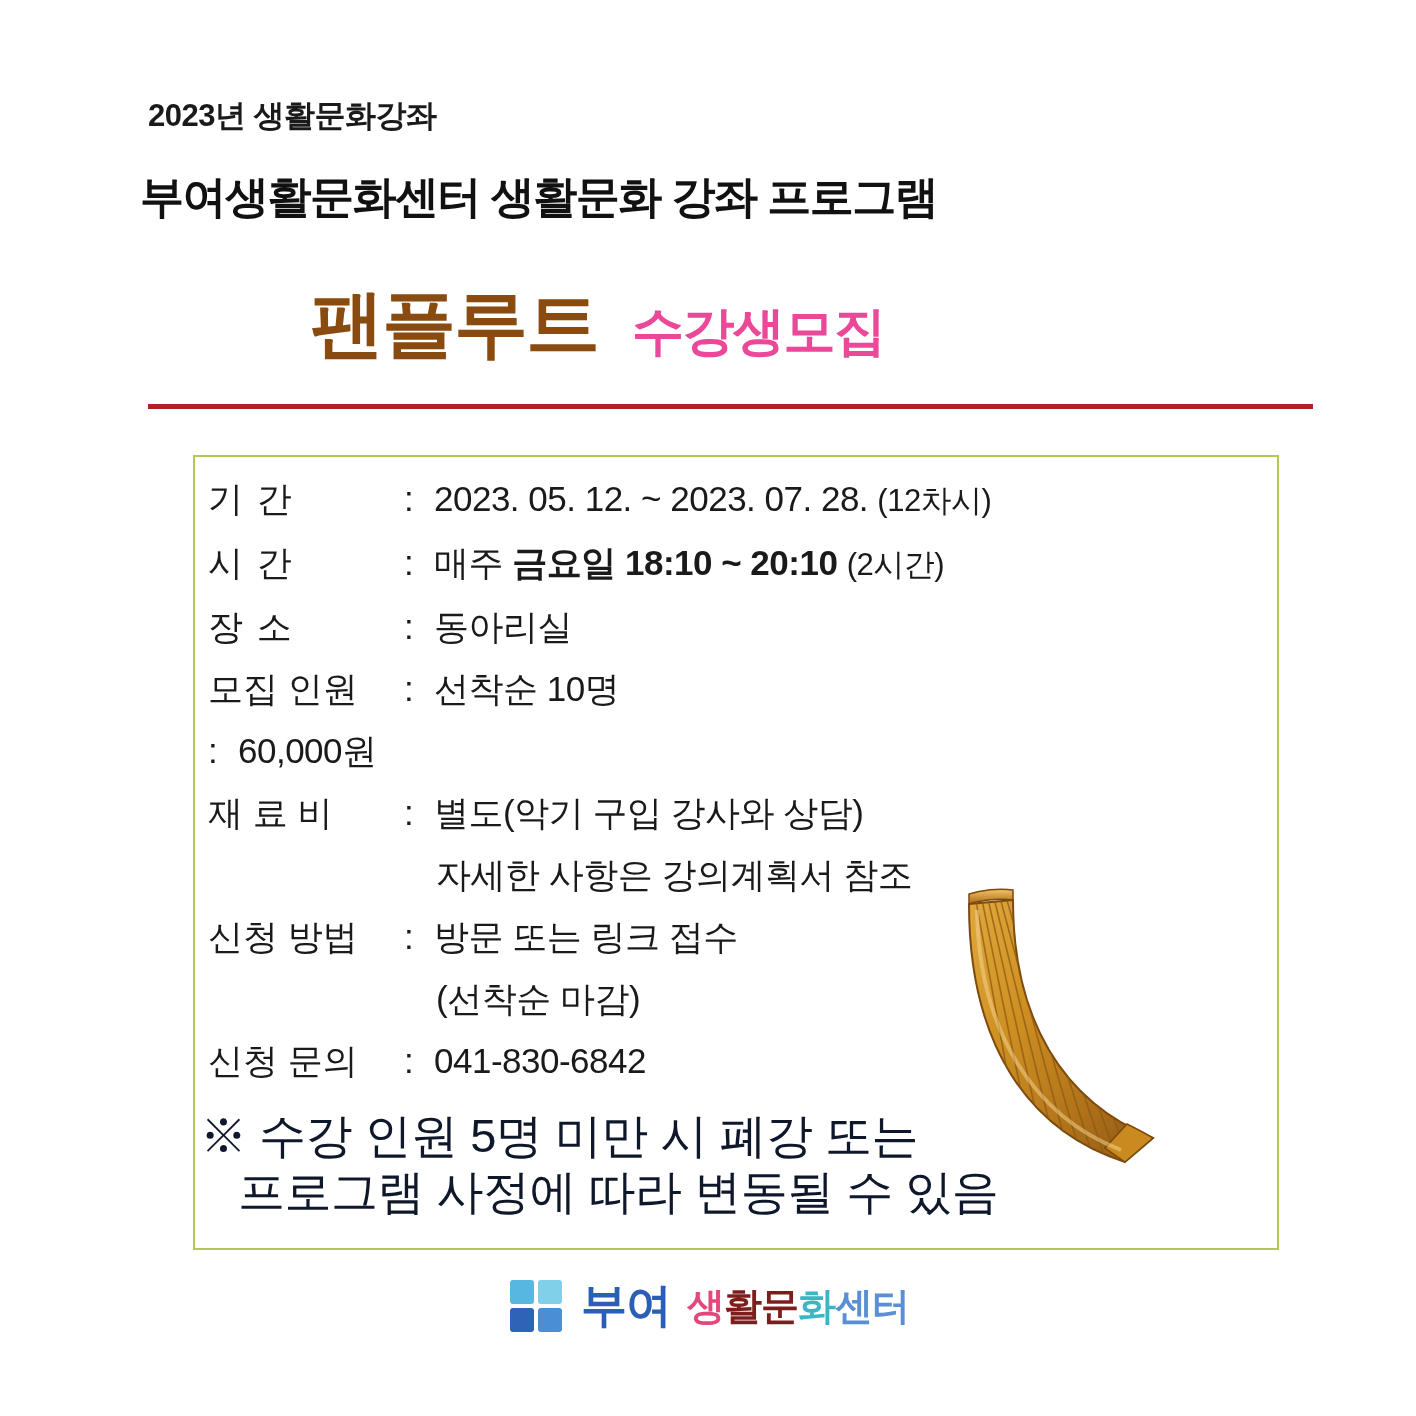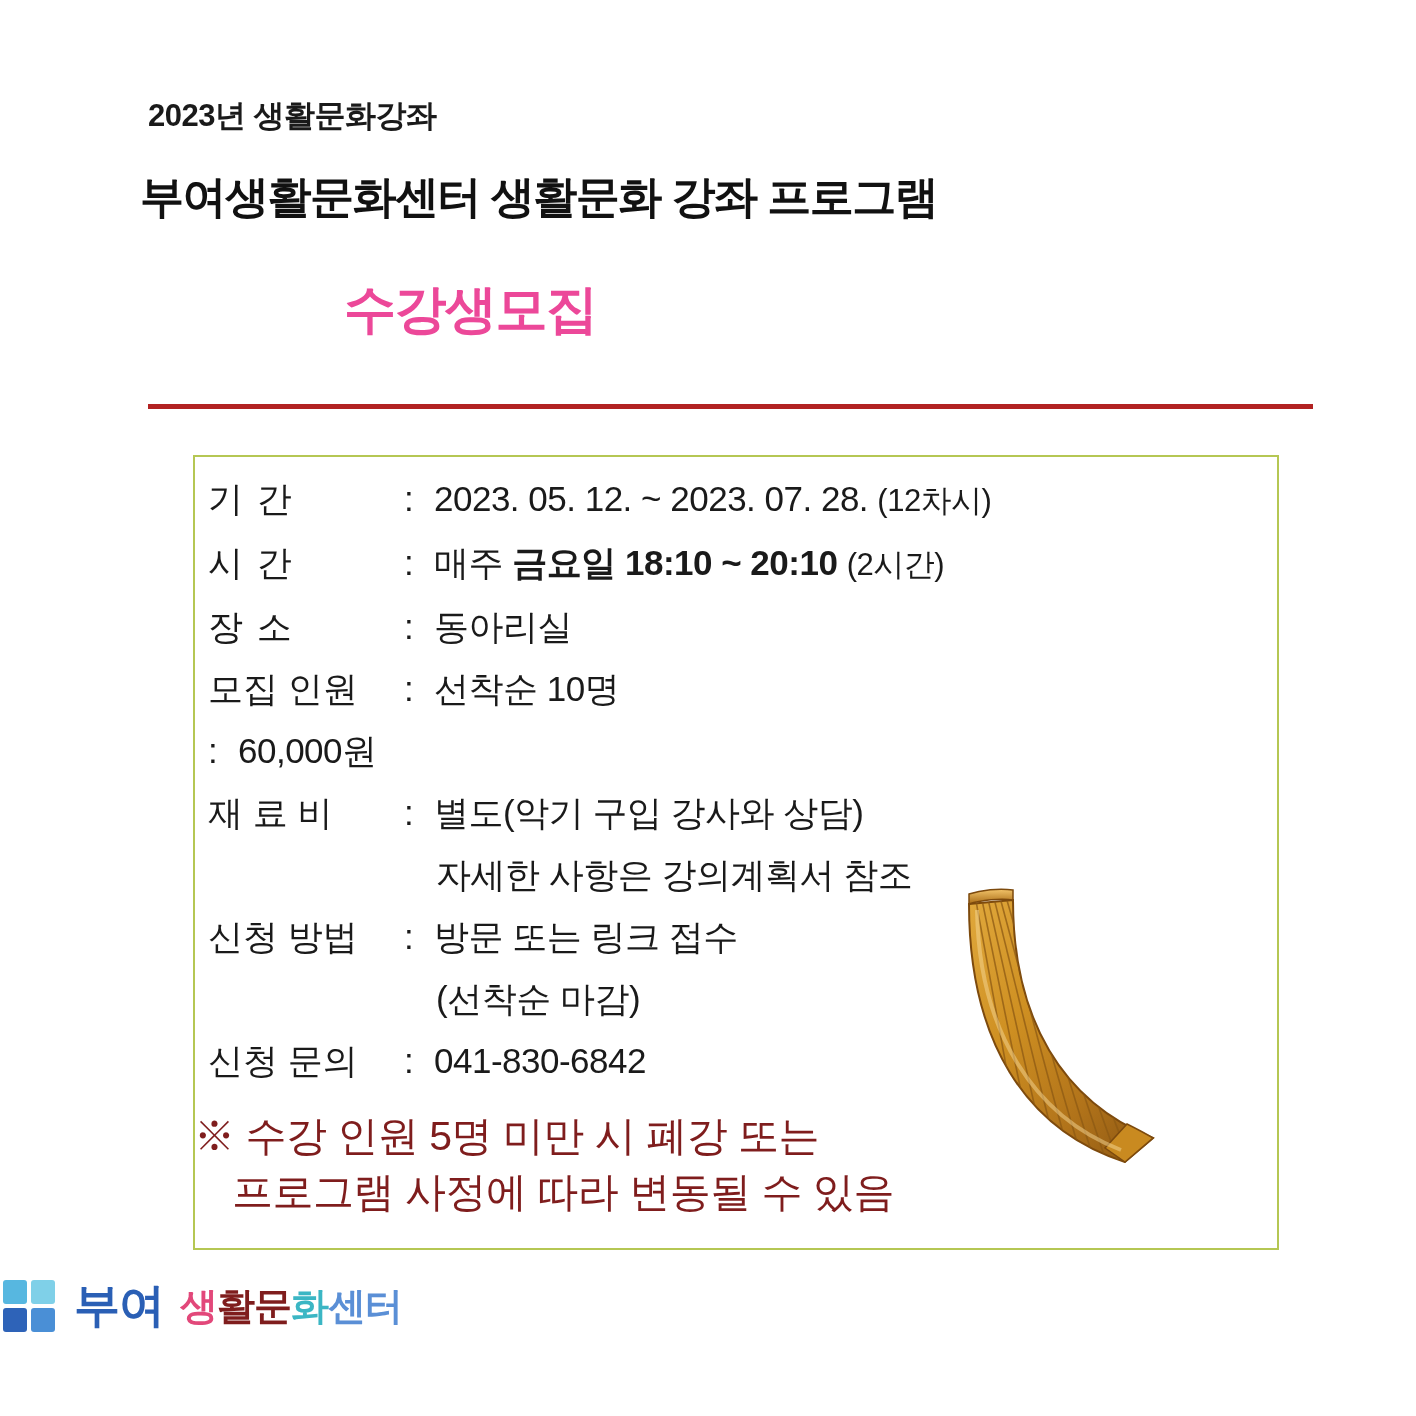--- a/index.html
+++ b/index.html
@@ -119,26 +119,26 @@
   }
   .indent-row {
     padding-left: 228px;
     font-size: 35px;
     line-height: 62px;
     letter-spacing: -0.5px;
     white-space: nowrap;
   }
   .note {
     position: absolute;
-    left: 194px;
+    left: 200px;
     top: 1108px;
-    font-size: 41px;
+    font-size: 47px;
     line-height: 56px;
     letter-spacing: -0.5px;
-    color: #7f1d1d;
+    color: #0f172a;
   }
   .note .line2 {
     padding-left: 38px;
     display: block;
   }
 
   
   .panflute {
     position: absolute;
     left: 955px;
@@ -150,20 +150,21 @@
     display: block;
   }
 
   
   .footer-logo {
     position: absolute;
     left: 0;
     top: 1275px;
     width: 1416px;
     display: flex;
+    justify-content: center;
     align-items: center;
   }
   .logo-mark {
     width: 58px;
     height: 58px;
     margin-right: 16px;
   }
   .logo-buyeo {
     font-size: 46px;
     font-weight: bold;
@@ -184,20 +185,21 @@
 </head>
 <body>
 
 <div class="poster">
 
   <div class="eyebrow">2023년 생활문화강좌</div>
 
   <div class="main-title">부여생활문화센터 생활문화 강좌 프로그램</div>
 
   <div class="course-line">
+    <span class="course-name">팬플루트</span>
     <span class="course-suffix">수강생모집</span>
   </div>
 
   <div class="rule"></div>
 
   <div class="info-box"></div>
 
   <div class="info-list">
 
     <div class="info-row">

